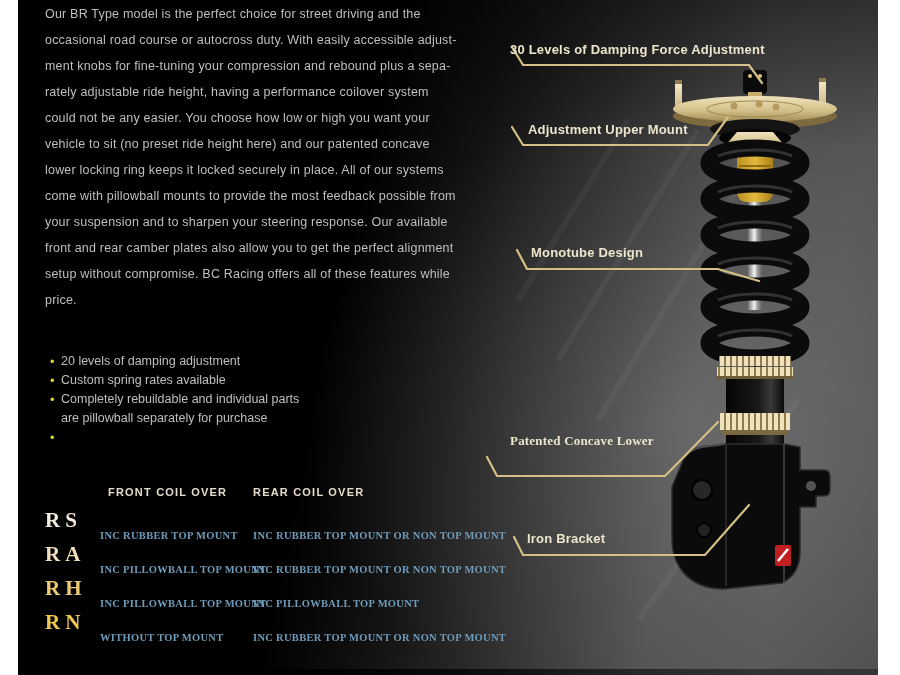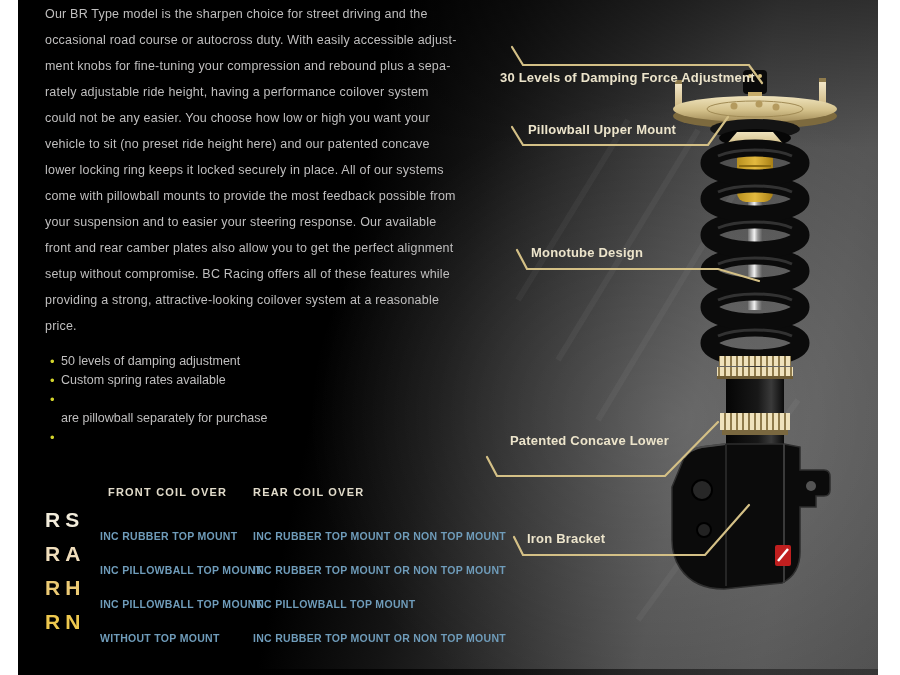--- a/index.html
+++ b/index.html
@@ -21,63 +21,63 @@
   .desc div{white-space:nowrap;}
   .features{position:absolute;left:32px;top:352px;width:360px;font-size:12.5px;line-height:19px;
       color:var(--body-text);}
   .feature-row{display:flex;}
   .feature-row .marker{width:11px;color:var(--bullet);font-size:13px;}
   .spec{position:absolute;left:27px;top:486px;width:440px;}
   .spec-header{position:relative;height:20px;}
   .spec-header span{position:absolute;top:0;font-size:11px;font-weight:bold;color:var(--header-text);
       letter-spacing:1.2px;white-space:nowrap;}
   .spec-header .col-front{left:63px;} .spec-header .col-rear{left:208px;}
-  .spec-row{position:relative;height:34px;}
+  .spec-row{position:relative;height:34px;font-family:Liberation Serif, serif;}
   .spec-row .code{position:absolute;left:0;top:0;font-size:21px;font-weight:bold;letter-spacing:5px;
       line-height:28px;white-space:nowrap;}
   .spec-row .front,.spec-row .rear{position:absolute;top:0;font-size:10.5px;font-weight:bold;
       color:var(--table-text);line-height:28px;letter-spacing:.3px;white-space:nowrap;margin-top:16px;}
   .spec-row .front{left:55px;} .spec-row .rear{left:208px;}
   .callout{position:absolute;font-size:13px;font-weight:bold;color:var(--callout-text);
       letter-spacing:.2px;white-space:nowrap;line-height:16px;}
   .callout-line{stroke:var(--accent-line);stroke-width:2.2;fill:none;stroke-linecap:round;}
   svg.overlay{position:absolute;left:0;top:0;}
 </style>
 </head>
 <body>
 
 <div class="panel">
 
   <div class="desc">
-      <div>Our BR Type model is the sharpen choice for street driving and the</div>
+      <div>Our BR Type model is the perfect choice for street driving and the</div>
       <div>occasional road course or autocross duty. With easily accessible adjust-</div>
       <div>ment knobs for fine-tuning your compression and rebound plus a sepa-</div>
       <div>rately adjustable ride height, having a performance coilover system</div>
       <div>could not be any easier. You choose how low or high you want your</div>
       <div>vehicle to sit (no preset ride height here) and our patented concave</div>
       <div>lower locking ring keeps it locked securely in place. All of our systems</div>
       <div>come with pillowball mounts to provide the most feedback possible from</div>
-      <div>your suspension and to easier your steering response. Our available</div>
+      <div>your suspension and to sharpen your steering response. Our available</div>
       <div>front and rear camber plates also allow you to get the perfect alignment</div>
       <div>setup without compromise. BC Racing offers all of these features while</div>
-      <div>providing a strong, attractive-looking coilover system at a reasonable</div>
       <div>price.</div>
     </div>
 
   <div class="features">
       <div class="feature-row">
       <span class="marker">•</span>
-      <span>50 levels of damping adjustment</span>
+      <span>20 levels of damping adjustment</span>
     </div>
       <div class="feature-row">
       <span class="marker">•</span>
       <span>Custom spring rates available</span>
     </div>
       <div class="feature-row">
       <span class="marker">•</span>
+      <span>Completely rebuildable and individual parts</span>
     </div>
       <div class="feature-row">
       <span class="marker"></span>
       <span>are pillowball separately for purchase</span>
     </div>
       <div class="feature-row">
       <span class="marker">•</span>
     </div>
     </div>
 
@@ -223,20 +223,20 @@
 
     <g>
       <path class="callout-line" d="M494,47 L505,65 L731,65 L744,83"></path>
       <path class="callout-line" d="M494,127 L505,145 L690,145 L710,117"></path>
       <path class="callout-line" d="M499,250 L509,269 L700,269 L741,281"></path>
       <path class="callout-line" d="M469,457 L479,476 L647,476 L700,422"></path>
       <path class="callout-line" d="M496,537 L505,555 L687,555 L731,505"></path>
     </g>
   </svg>
 
-  <div class="callout" style="left:482px;top:42px;margin-top:28px;">30 Levels of Damping Force Adjustment</div>
-  <div class="callout" style="left:510px;top:122px;">Pillowball Upper Mount</div>
+  <div class="callout" style="left:492px;top:42px;">30 Levels of Damping Force Adjustment</div>
+  <div class="callout" style="left:510px;top:122px;">Adjustment Upper Mount</div>
   <div class="callout" style="left:513px;top:245px;">Monotube Design</div>
-  <div class="callout" style="left:492px;top:433px;">
+  <div class="callout" style="left:492px;top:433px;font-family:Liberation Serif, serif;">
     <div>Patented Concave Lower</div>
   </div>
   <div class="callout" style="left:509px;top:531px;">Iron Bracket</div>
 </div>
 
 </body></html>

